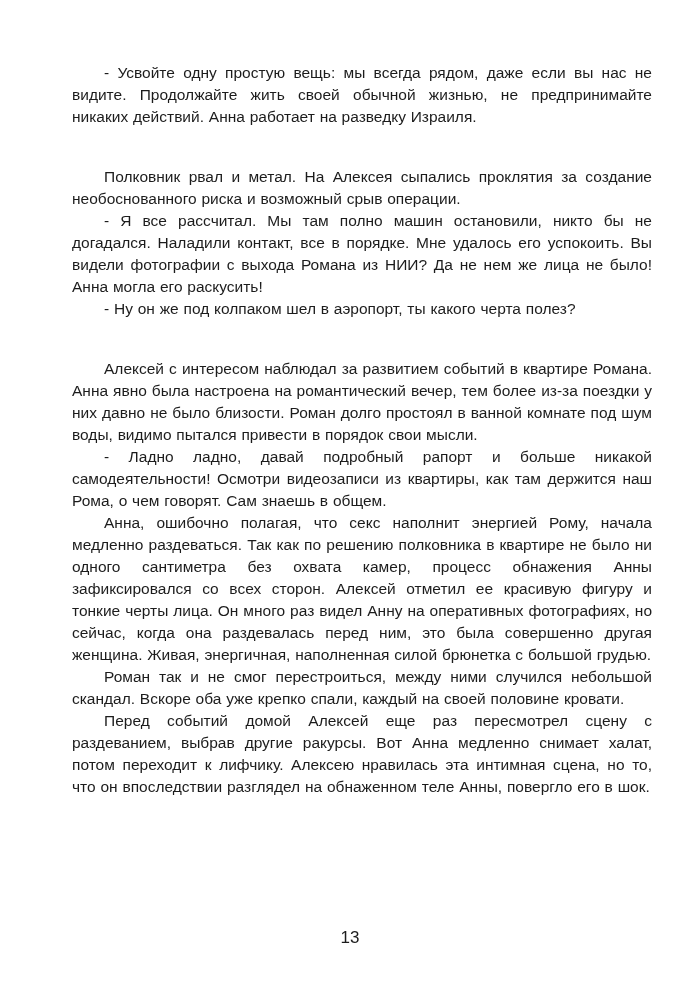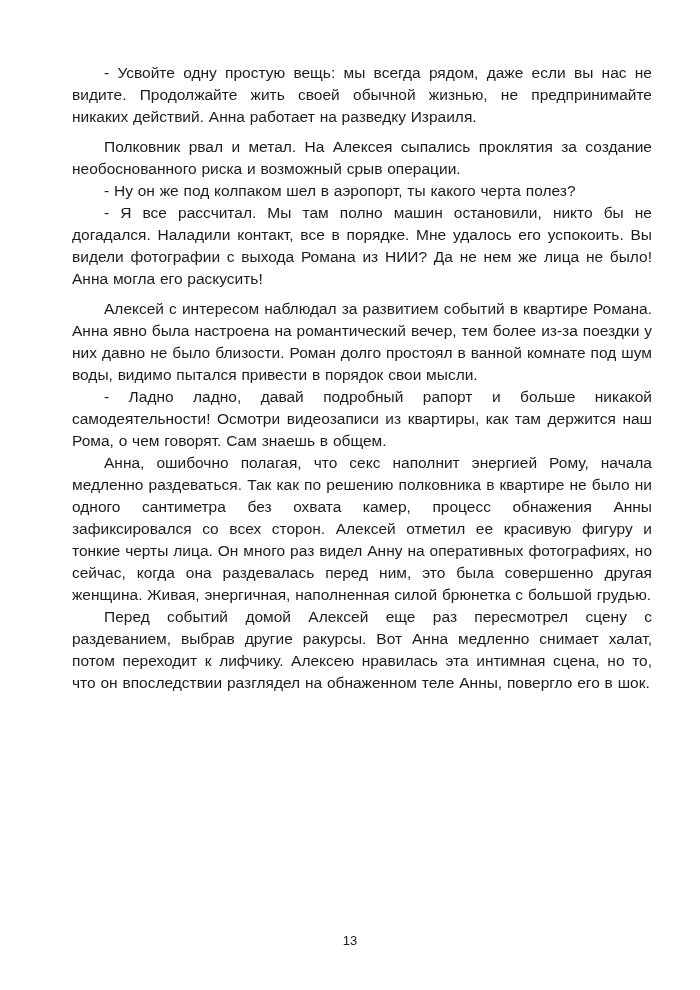--- a/index.html
+++ b/index.html
@@ -25,40 +25,41 @@
     font-size: 15.5px;
     line-height: 22px;
     text-align: justify;
   }
   .para {
     margin: 0;
     text-indent: 32px;
     word-spacing: 0.5px;
   }
   .para.gap {
-    margin-top: 8px;
+    margin-top: 38px;
   }
   .page-number {
     position: absolute;
     bottom: 42px;
     left: 0;
     width: 100%;
     text-align: center;
-    font-size: 13px;
+    font-size: 17px;
     color: #1c1c1c;
   }
 </style>
 </head>
 <body>
 
 <div class="page">
   <div class="text-block">
       <p class="para">- Усвойте одну простую вещь: мы всегда рядом, даже если вы нас не видите. Продолжайте жить своей обычной жизнью, не предпринимайте никаких действий. Анна работает на разведку Израиля.</p>
       <p class="para gap">Полковник рвал и метал. На Алексея сыпались проклятия за создание необоснованного риска и возможный срыв операции.</p>
+      <p class="para">- Я все рассчитал. Мы там полно машин остановили, никто бы не догадался. Наладили контакт, все в порядке. Мне удалось его успокоить. Вы видели фотографии с выхода Романа из НИИ? Да не нем же лица не было! Анна могла его раскусить!</p>
       <p class="para">- Ну он же под колпаком шел в аэропорт, ты какого черта полез?</p>
-      <p class="para">- Я все рассчитал. Мы там полно машин остановили, никто бы не догадался. Наладили контакт, все в порядке. Мне удалось его успокоить. Вы видели фотографии с выхода Романа из НИИ? Да не нем же лица не было! Анна могла его раскусить!</p>
       <p class="para gap">Алексей с интересом наблюдал за развитием событий в квартире Романа. Анна явно была настроена на романтический вечер, тем более из-за поездки у них давно не было близости. Роман долго простоял в ванной комнате под шум воды, видимо пытался привести в порядок свои мысли.</p>
       <p class="para">- Ладно ладно, давай подробный рапорт и больше никакой самодеятельности! Осмотри видеозаписи из квартиры, как там держится наш Рома, о чем говорят. Сам знаешь в общем.</p>
       <p class="para">Анна, ошибочно полагая, что секс наполнит энергией Рому, начала медленно раздеваться. Так как по решению полковника в квартире не было ни одного сантиметра без охвата камер, процесс обнажения Анны зафиксировался со всех сторон. Алексей отметил ее красивую фигуру и тонкие черты лица. Он много раз видел Анну на оперативных фотографиях, но сейчас, когда она раздевалась перед ним, это была совершенно другая женщина. Живая, энергичная, наполненная силой брюнетка с большой грудью.</p>
+      <p class="para">Роман так и не смог перестроиться, между ними случился небольшой скандал. Вскоре оба уже крепко спали, каждый на своей половине кровати.</p>
       <p class="para">Перед событий домой Алексей еще раз пересмотрел сцену с раздеванием, выбрав другие ракурсы. Вот Анна медленно снимает халат, потом переходит к лифчику. Алексею нравилась эта интимная сцена, но то, что он впоследствии разглядел на обнаженном теле Анны, повергло его в шок.</p>
     </div>
   <div class="page-number">13</div>
 </div>
 
 </body></html>

